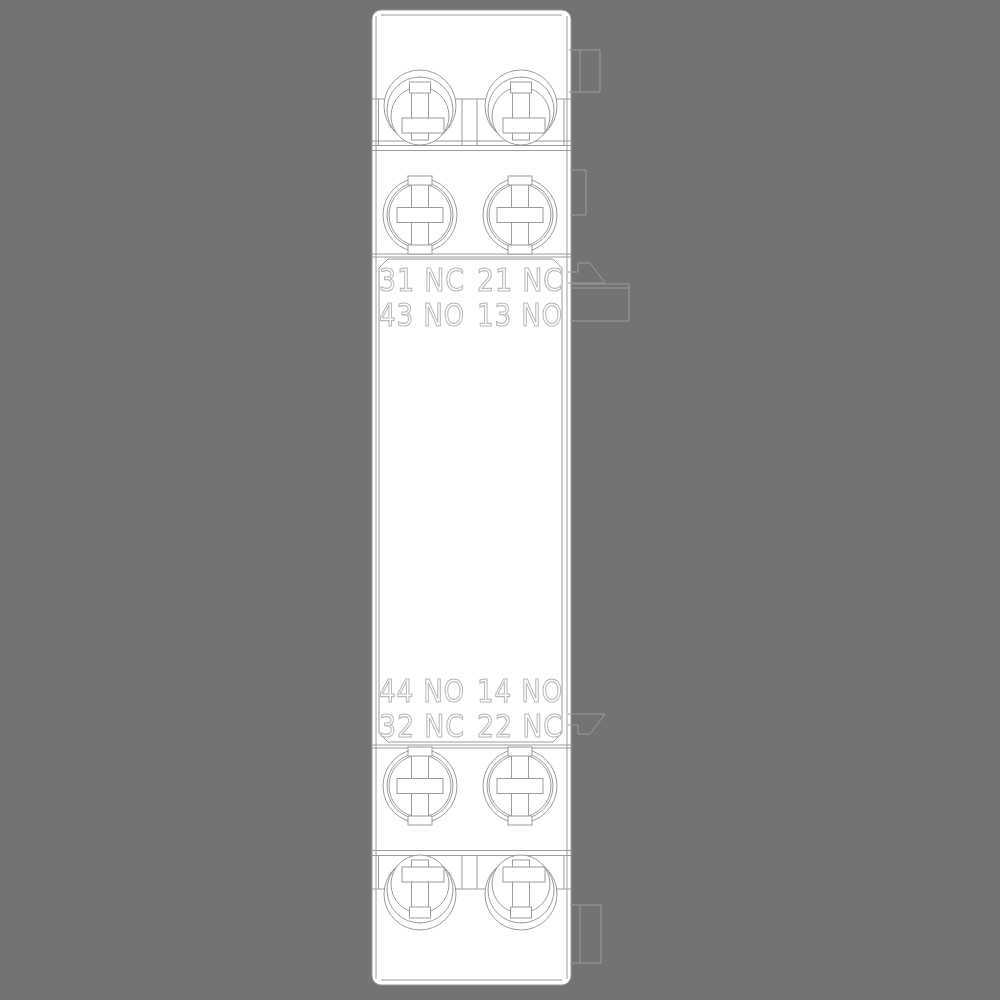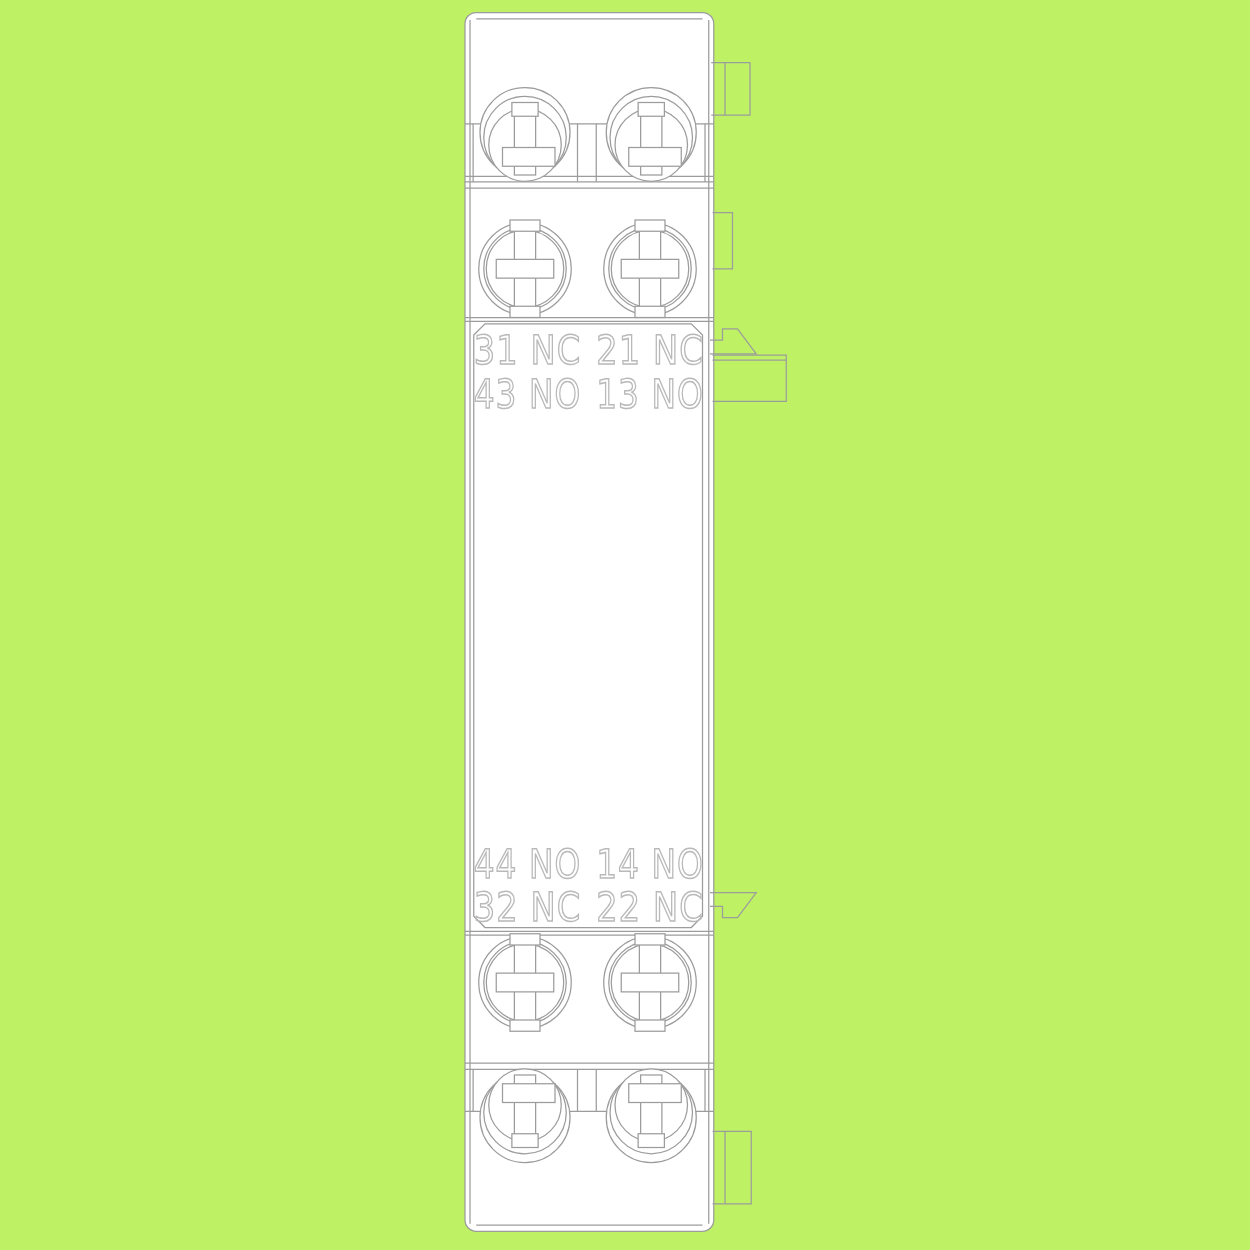--- a/index.html
+++ b/index.html
@@ -7,21 +7,21 @@
     padding: 0;
     width: 1000px;
     height: 1000px;
     background: #ffffff;
     font-family: "DejaVu Sans", "Liberation Sans", sans-serif;
   }
   .stage {
     position: relative;
     width: 1000px;
     height: 1000px;
-    background: #bef264;
+    background: #737373;
     overflow: hidden;
   }
   svg { display: block; }
   text.term-label {
     font-family: "DejaVu Sans", "Liberation Sans", sans-serif;
     font-size: 32px;
     letter-spacing: 1px;
   }
 </style>
 </head>

